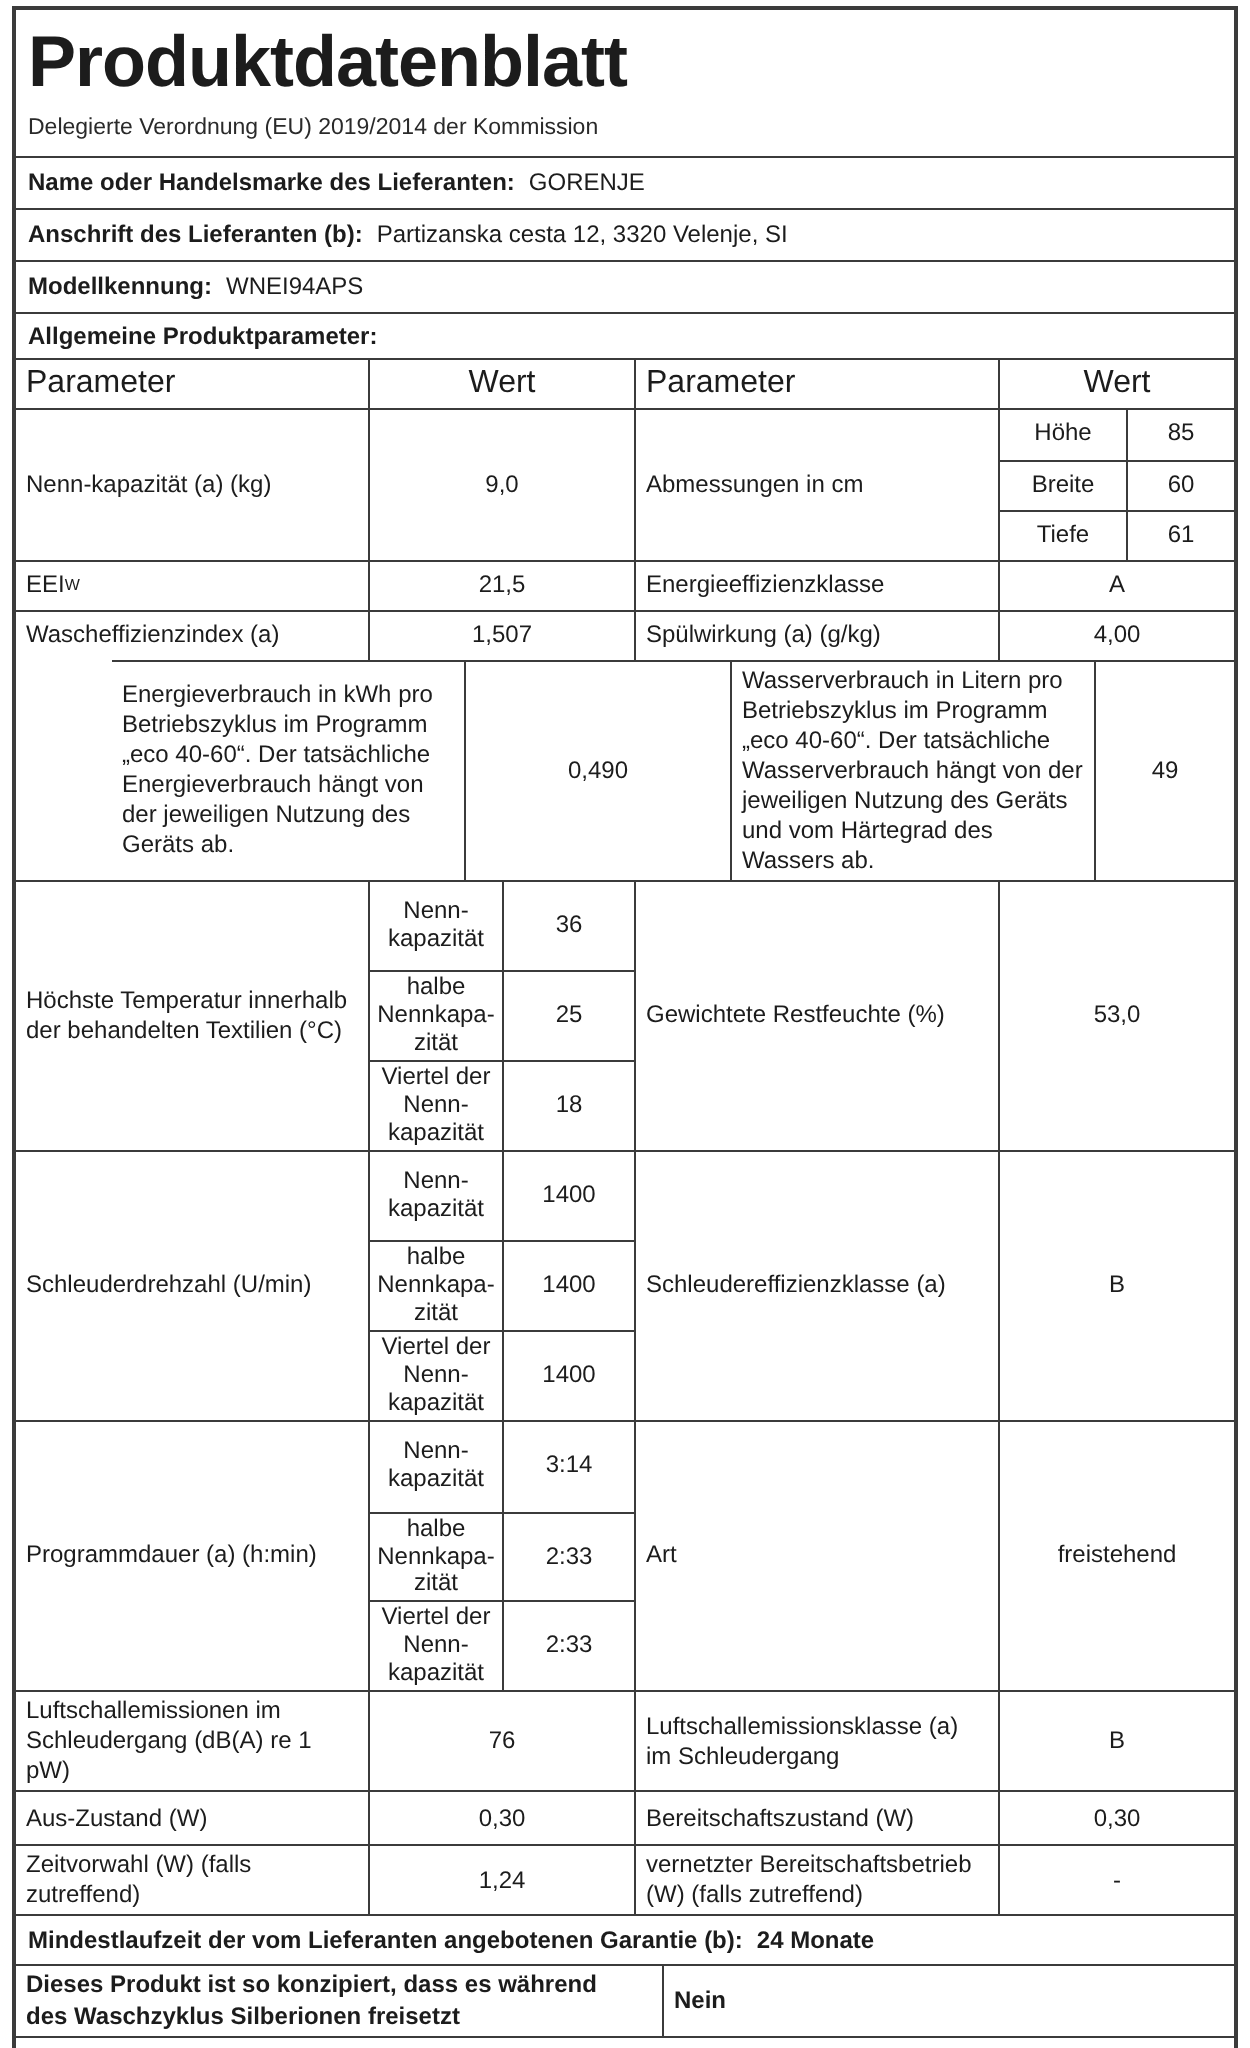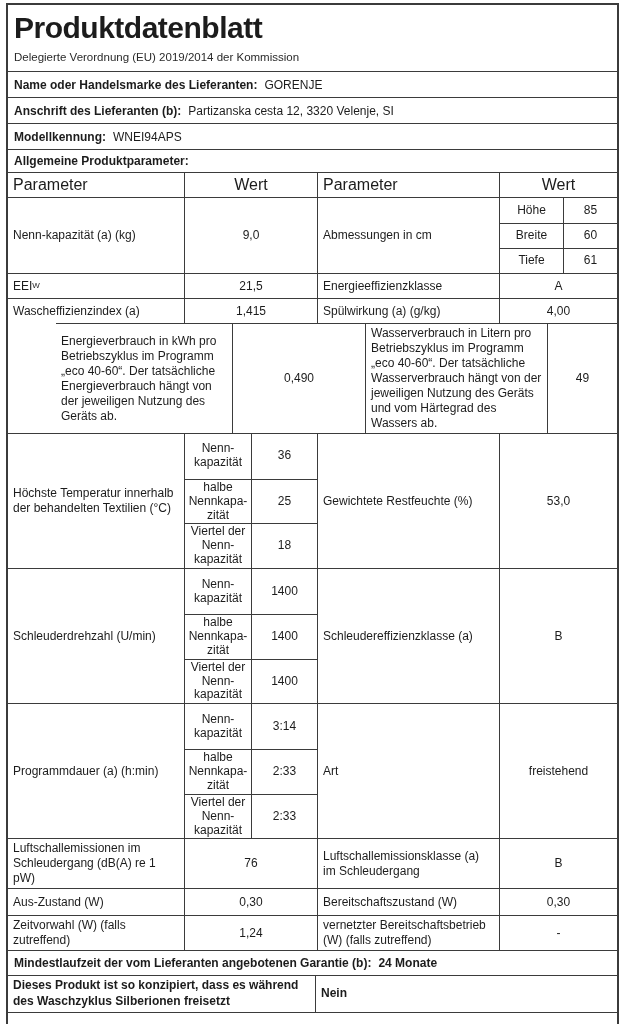--- a/index.html
+++ b/index.html
@@ -12,21 +12,21 @@
     overflow: hidden;
   }
   .page { padding: 3px 6px 0 6px; }
 
   .doc { border: 2px solid #3b3b3b; background: #fff; }
   .row { min-height: 22px; }
   .row + .row { border-top: 1.5px solid #3b3b3b; }
 
   
   .title-block { padding: 6px 6px 8px 6px; }
-  .doc-title { font-size: 30px; font-weight: bold; letter-spacing: -0.5px; line-height: 1.1; }
+  .doc-title { font-size: 36px; font-weight: bold; letter-spacing: -0.5px; line-height: 1.1; }
   .doc-subtitle { font-size: 11.5px; margin-top: 7px; color: #2a2a2a; }
 
   
   .kv { display: flex; align-items: center; gap: 7px; padding: 2px 6px; min-height: 26px; }
   .kv .b { font-weight: bold; }
   .section-heading { display: flex; align-items: center; padding: 2px 6px; min-height: 23px; font-weight: bold; }
 
   
   .g4 { display: grid; grid-template-columns: 176px 133px 182px 1fr; }
   .g4 > .cell + .cell { border-left: 1.5px solid #3b3b3b; }
@@ -54,21 +54,21 @@
     display: flex; align-items: center; justify-content: center;
     text-align: center; padding: 1px 2px; line-height: 1.16; font-size: 12px;
   }
   .subgrid .sg-cell:nth-child(2n) { border-left: 1.5px solid #3b3b3b; }
   .subgrid .sg-cell:nth-child(n+3) { border-top: 1.5px solid #3b3b3b; }
 
   
   .guarantee { min-height: 25px; }
   .guarantee .b, .guarantee .bv { font-weight: bold; }
   .split2 { display: grid; grid-template-columns: 307px 1fr; min-height: 32px; }
-  .split2 .cell + .cell { border-left: 1.5px solid #3b3b3b; }
+  .split2 .cell + .cell { border-left: 1.5px solid #3b3b3b; margin-left: 16px; }
   .split2 .cell { font-weight: bold; line-height: 1.3; }
   .empty-row { min-height: 17px; }
   .weitere { border-top-width: 2px !important; min-height: 27px; }
 
   sub { font-size: 8px; vertical-align: sub; }
 </style>
 </head>
 <body>
 
 <div class="page">
@@ -124,21 +124,21 @@
         <span>EEI</span>
           <sub>W</sub>
       </div>
       <div class="cell val">21,5</div>
       <div class="cell lab">Energieeffizienzklasse</div>
       <div class="cell val">A</div>
     </div>
 
     <div class="row g4 r-wash">
       <div class="cell lab">Wascheffizienzindex (a)</div>
-      <div class="cell val">1,415</div>
+      <div class="cell val">1,507</div>
       <div class="cell lab">Spülwirkung (a) (g/kg)</div>
       <div class="cell val">4,00</div>
     </div>
 
     <div class="row g4 r-energy">
       <div class="cell lab">Energieverbrauch in kWh pro Betriebszyklus im Programm „eco 40-60“. Der tatsächliche Energieverbrauch hängt von der jeweiligen Nutzung des Geräts ab.</div>
       <div class="cell val">0,490</div>
       <div class="cell lab">Wasserverbrauch in Litern pro Betriebszyklus im Programm „eco 40-60“. Der tatsächliche Wasserverbrauch hängt von der jeweiligen Nutzung des Geräts und vom Härtegrad des Wassers ab.</div>
       <div class="cell val">49</div>
     </div>

